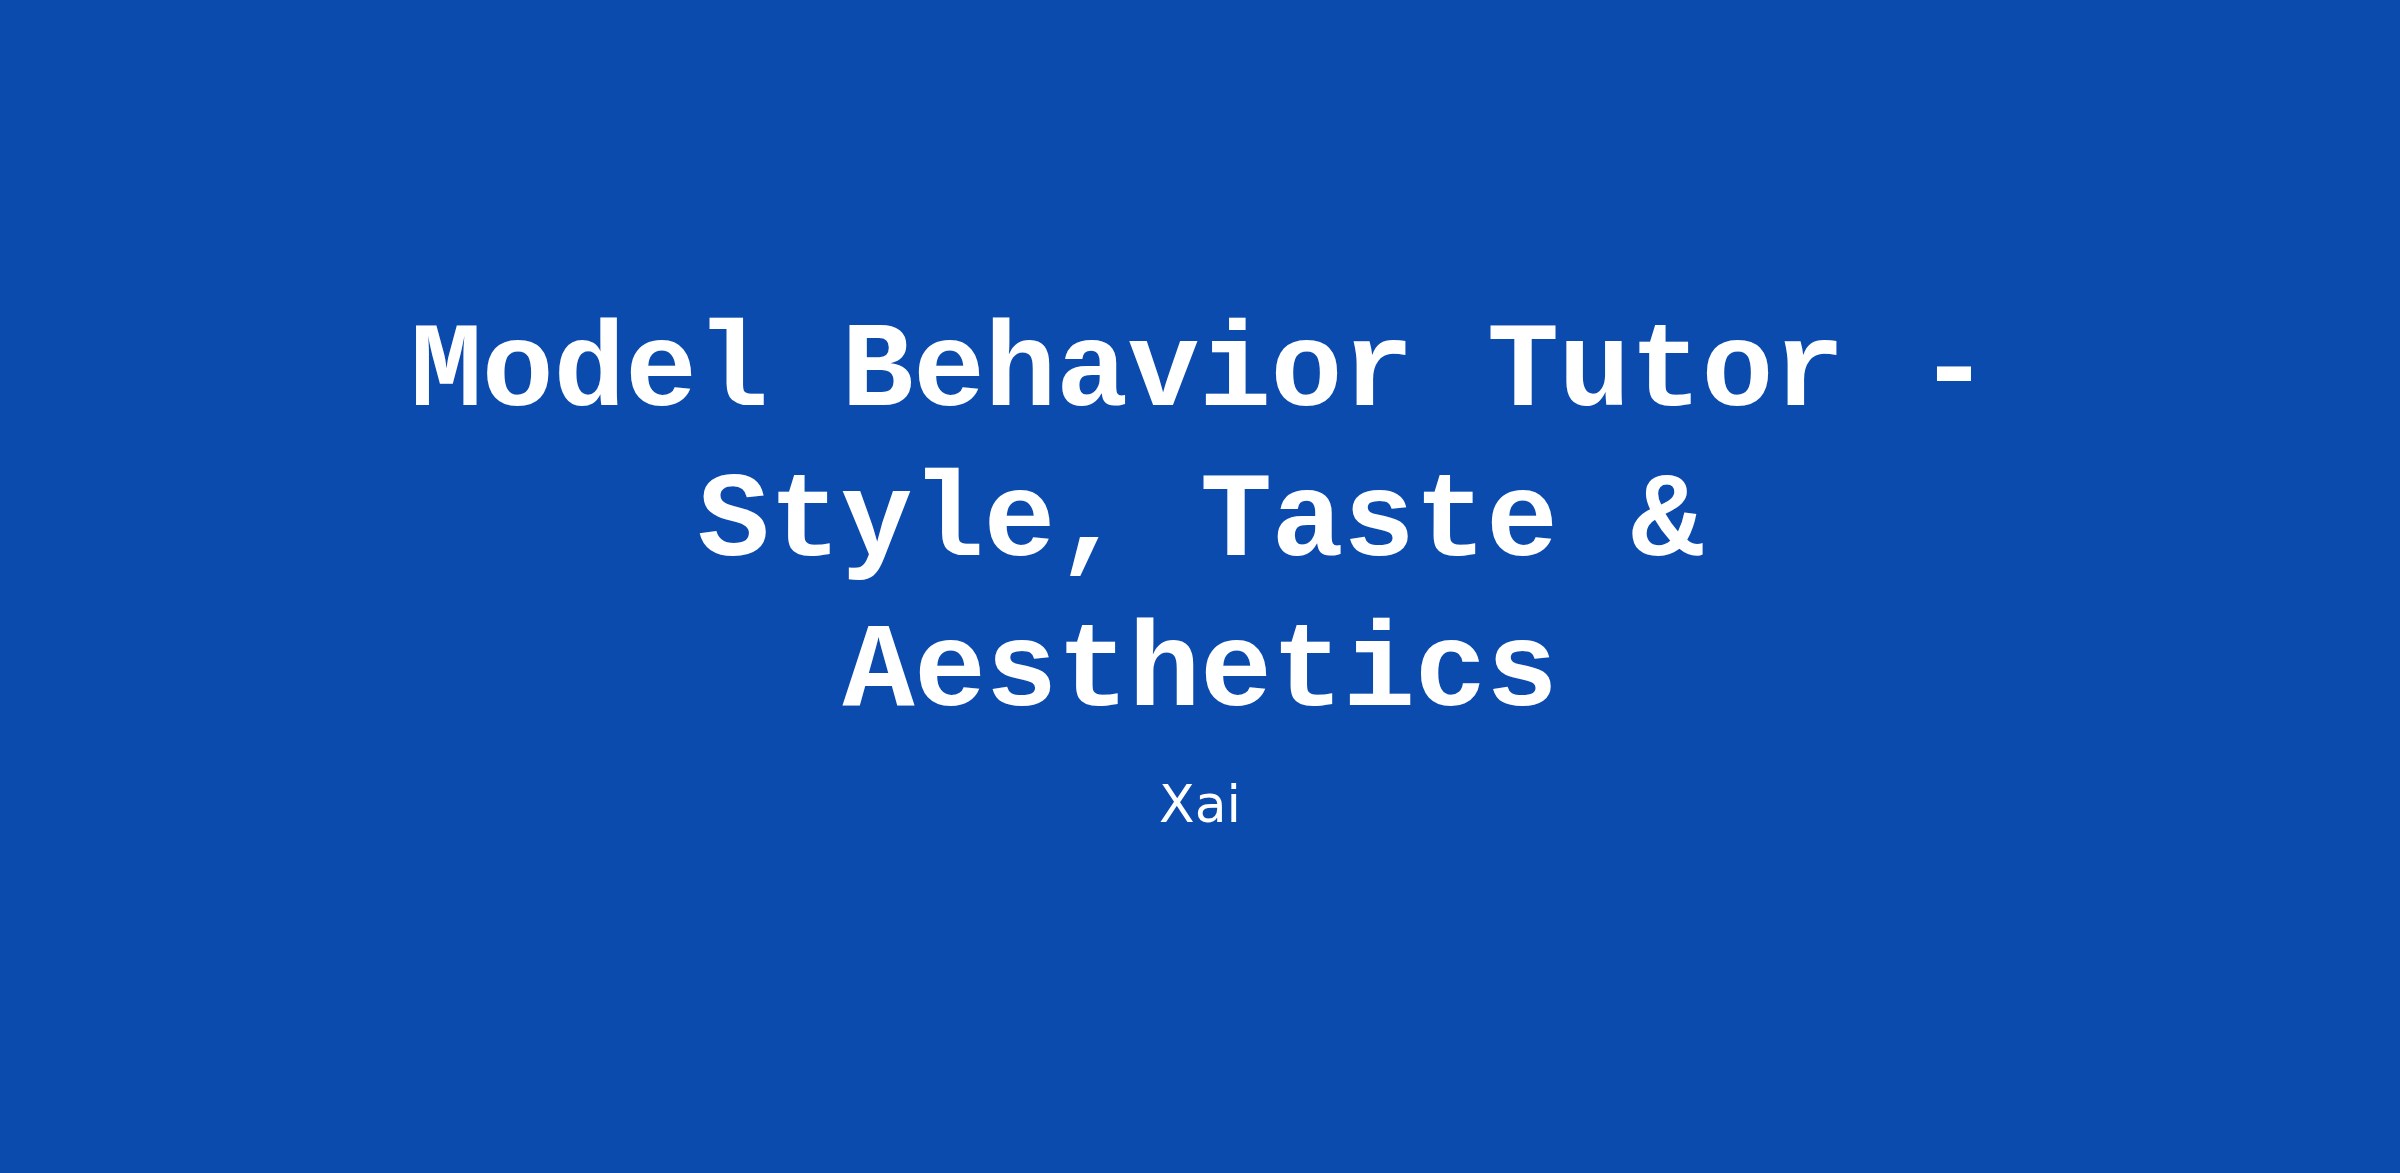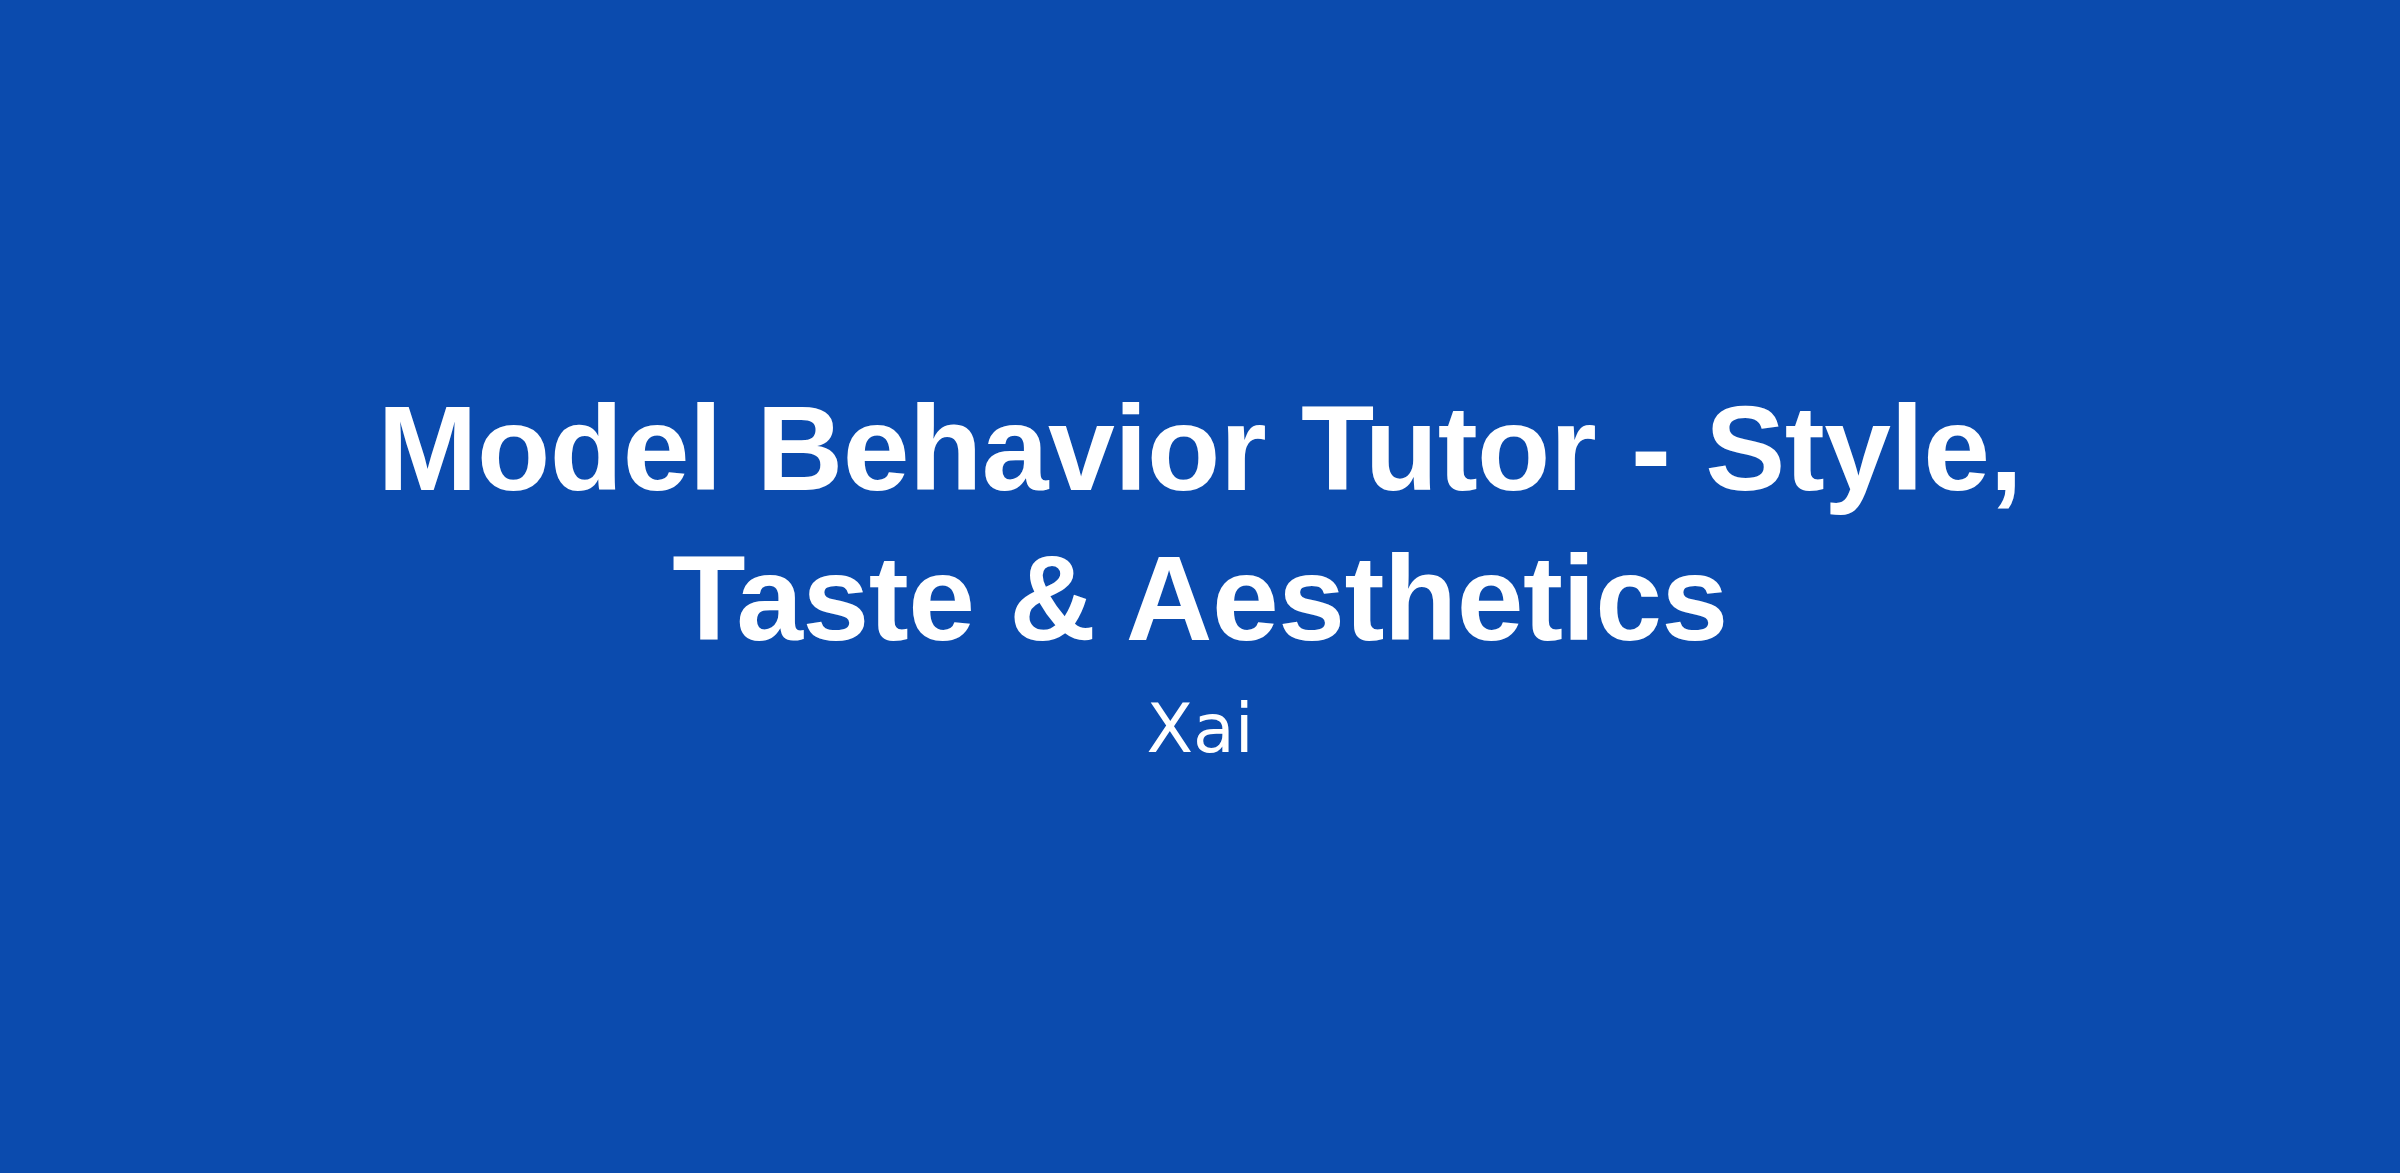--- a/index.html
+++ b/index.html
@@ -36,38 +36,38 @@
     transform: translateY(-6px);
   }
 
   .slide-title {
     display: block;
     width: 1730px;
     margin: 0;
     padding: 0;
     text-align: center;
     color: #ffffff;
-    font-family: Liberation Sans, sans-serif;
+    font-family: Liberation Mono, monospace;
     font-weight: 700;
     font-size: 120px;
     line-height: 150px;
     letter-spacing: -0.5px;
     word-spacing: 2px;
   }
 
   .slide-subtitle {
     display: block;
     margin: 8px;
     padding: 0;
     margin-top: 4px;
     text-align: center;
     color: #ffffff;
     font-family: "DejaVu Sans", "Liberation Sans", sans-serif;
     font-weight: 400;
-    font-size: 68px;
+    font-size: 52px;
     line-height: 104px;
     letter-spacing: 0px;
   }
 </style>
 </head>
 <body>
 
 <div class="slide" style="background: rgb(11, 75, 174); color: rgb(255, 255, 255);">
 
   <div class="title-block">

